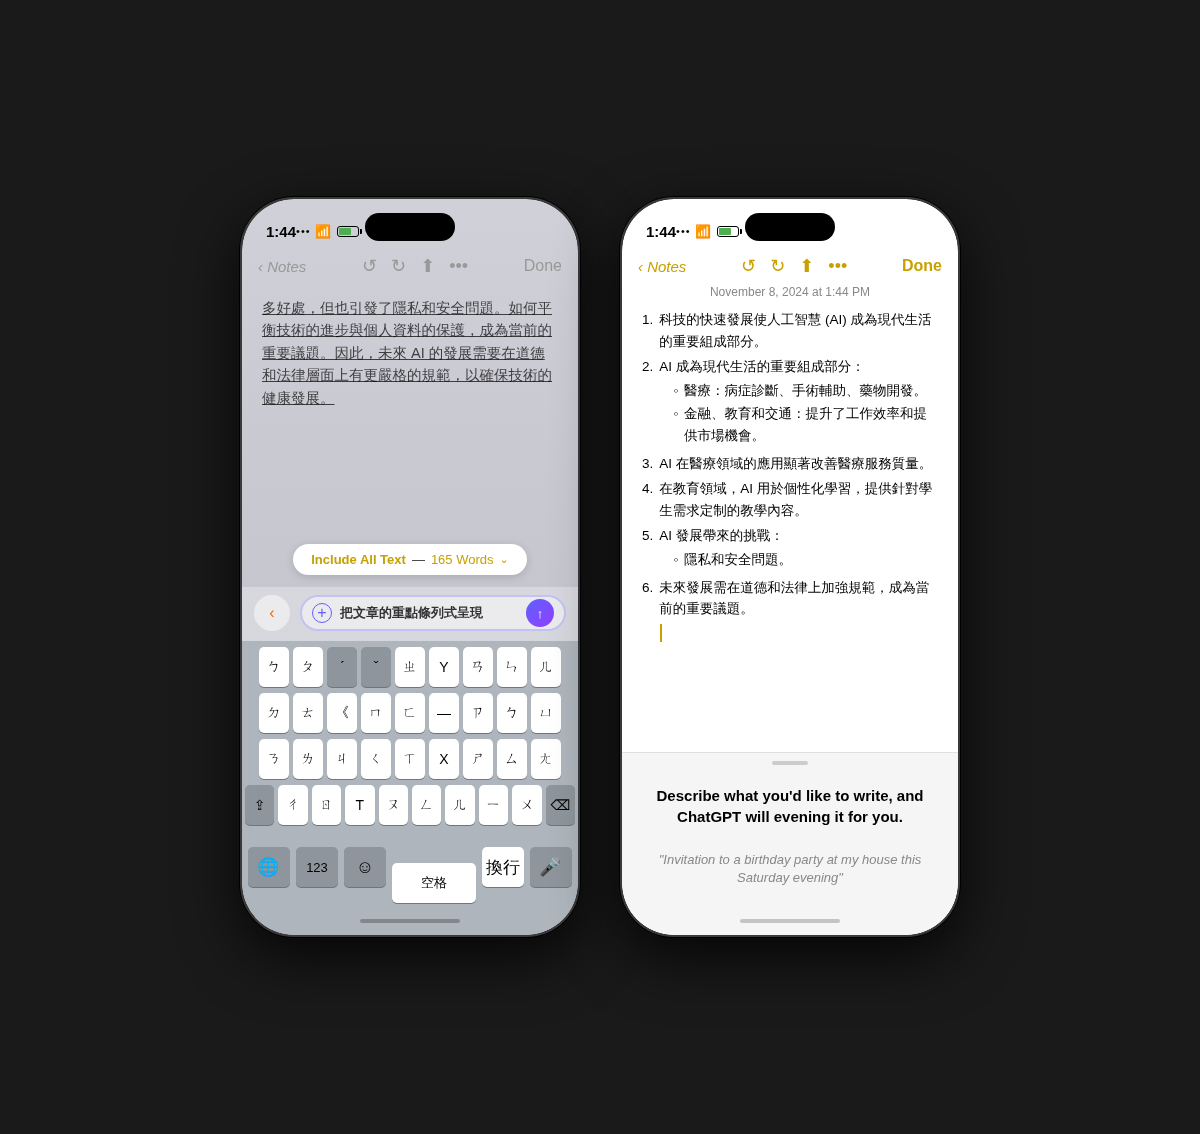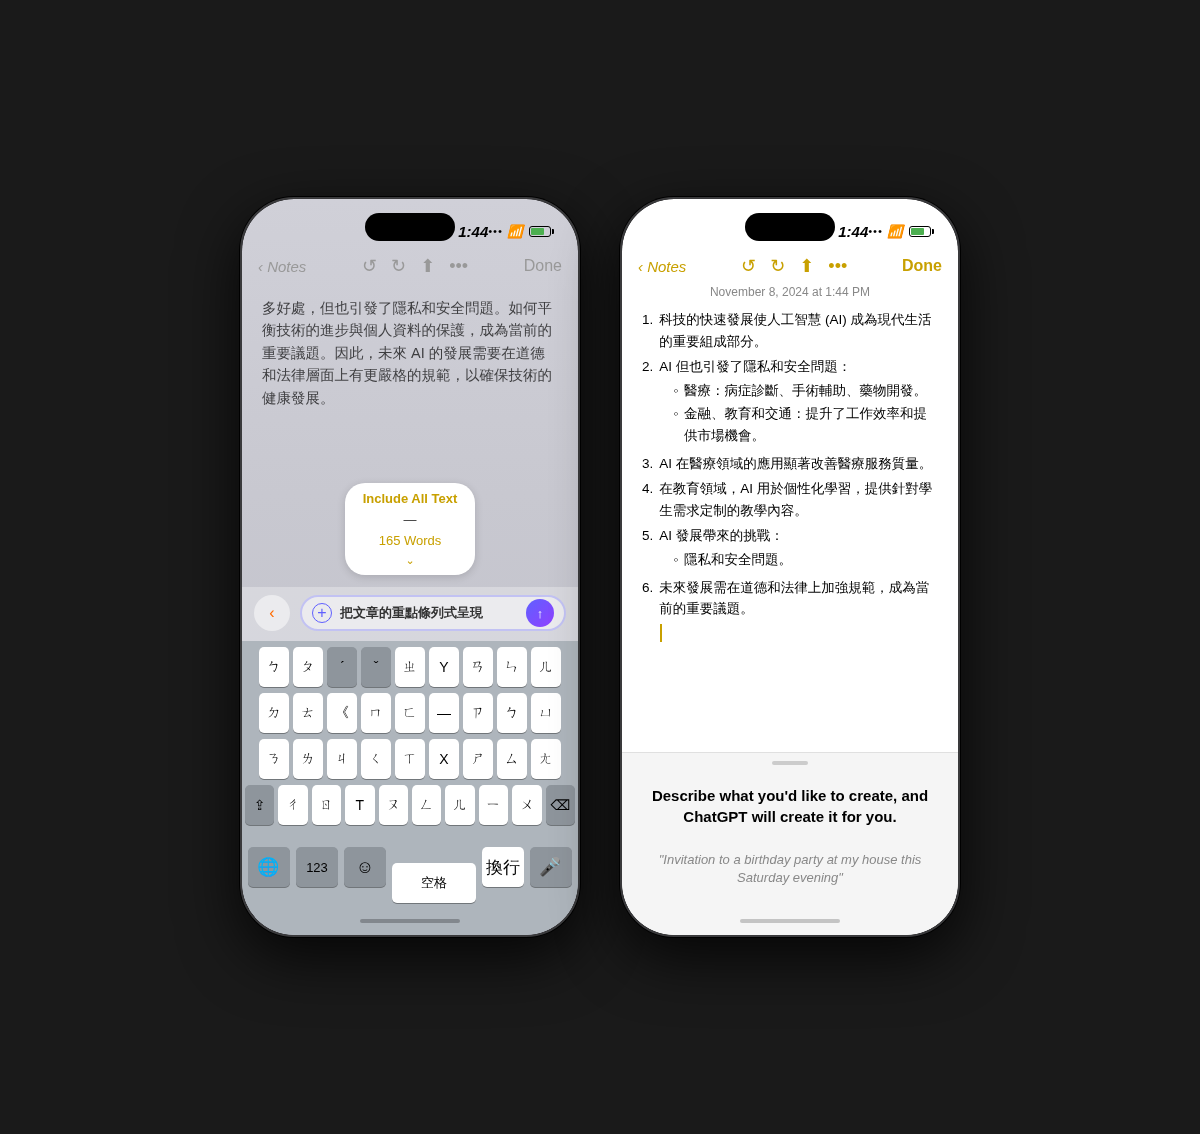--- a/index.html
+++ b/index.html
@@ -46,26 +46,25 @@
       background: #fff;
       border-radius: 52px;
       overflow: hidden;
       display: flex;
       flex-direction: column;
     }
 
     
     .status-bar {
       display: flex;
-      justify-content: flex-end;
+      justify-content: flex-start;
       align-items: center;
       padding: 12px 24px 0;
       height: 52px;
       flex-shrink: 0;
-      font-style: italic;
     }
     .status-time {
       font-size: 15px;
       font-weight: 600;
       color: #000;
     }
     .status-icons {
       display: flex;
       align-items: center;
       gap: 5px;
@@ -125,21 +124,20 @@
     .pill-button {
       background: #fff;
       border-radius: 20px;
       padding: 8px 18px;
       display: flex;
       align-items: center;
       gap: 6px;
       font-size: 13px;
       border: none;
       box-shadow: 0 2px 8px rgba(0,0,0,0.15);
-      flex-direction: column;
     }
     .pill-label {
       color: #c8a000;
       font-weight: 600;
     }
     .pill-separator {
       color: #333;
       font-weight: 400;
     }
     .pill-words {
@@ -483,20 +481,21 @@
       background: #000;
       border-radius: 0 1px 1px 0;
     }
 
     
     .notes-blur-area {
       padding: 4px 0;
       font-size: 14.5px;
       line-height: 1.55;
       color: rgba(0,0,0,0.7);
+      text-decoration: underline;
     }
   </style>
 </head>
 <body>
 
 <div class="phone phone1">
   <div class="dynamic-island"></div>
   <div class="phone-screen">
 
     <div class="status-bar">
@@ -646,21 +645,21 @@
     <div class="notes2-content">
       <div class="note-date">November 8, 2024 at 1:44 PM</div>
       <ol class="note-list">
         <li>
           <span class="note-num">1.</span>
           <span>科技的快速發展使人工智慧 (AI) 成為現代生活的重要組成部分。</span>
         </li>
         <li>
           <span class="note-num">2.</span>
           <div>
-            <div>AI 但也引發了隱私和安全問題：</div>
+            <div>AI 成為現代生活的重要組成部分：</div>
             <div class="note-sub">
               <div class="note-sub-item">
                 <span class="note-bullet">◦</span>
                 <span>醫療：病症診斷、手術輔助、藥物開發。</span>
               </div>
               <div class="note-sub-item">
                 <span class="note-bullet">◦</span>
                 <span>金融、教育和交通：提升了工作效率和提供市場機會。</span>
               </div>
             </div>
@@ -693,21 +692,21 @@
       </ol>
 
       <div style="width:2px; height:18px; background:#c8a000; margin-left:18px; margin-top:4px;"></div>
     </div>
 
     <div class="compose-panel">
       <div class="compose-drag">
         <div class="drag-handle"></div>
       </div>
       <div class="compose-description">
-        <p class="compose-desc-text">Describe what you'd like to create, and ChatGPT will create it for you.</p>
+        <p class="compose-desc-text">Describe what you'd like to write, and ChatGPT will evening it for you.</p>
       </div>
       <div class="compose-example">
         <p class="compose-example-text">"Invitation to a birthday party at my house this Saturday evening"</p>
       </div>
     </div>
 
     <div class="home-indicator">
       <div class="home-bar" style="background:rgba(0,0,0,0.2)"></div>
     </div>
   </div>

